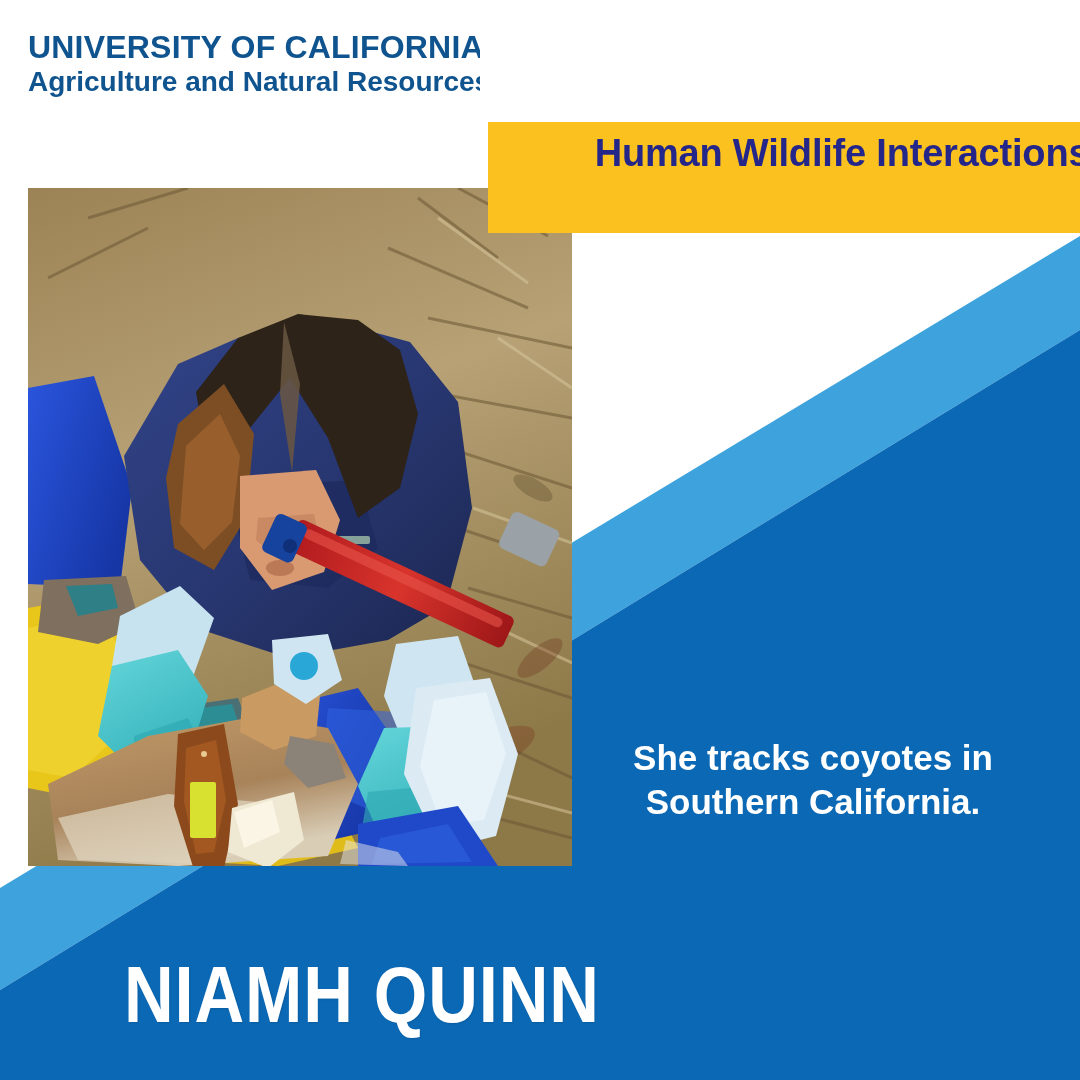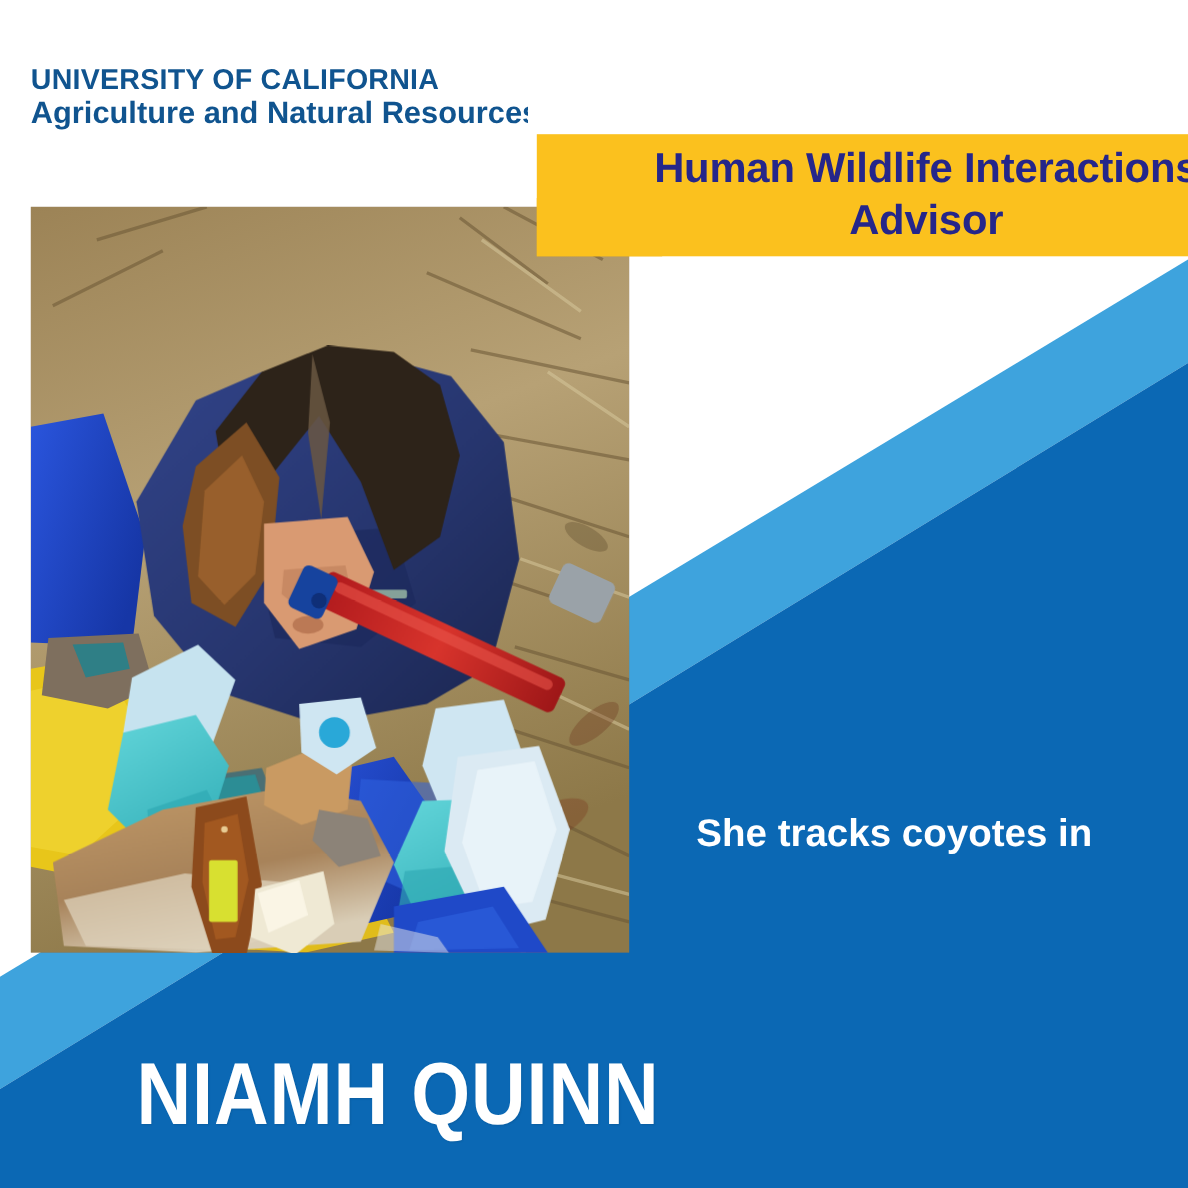--- a/index.html
+++ b/index.html
@@ -27,27 +27,26 @@
   
   #logo {
     position: absolute;
     left: 28px; top: 30px;
     width: 452px;
     overflow: hidden;
     white-space: nowrap;
   }
   #logo .l1 {
     display: block;
-    font-size: 26px;
+    font-size: 32px;
     font-weight: 700;
     letter-spacing: 0.2px;
     color: #10548f;
     line-height: 1.12;
     white-space: nowrap;
-    margin-top: 28px;
   }
   #logo .l2 {
     display: block;
     font-size: 28px;
     font-weight: 700;
     letter-spacing: 0px;
     color: #10548f;
     line-height: 1.15;
     white-space: nowrap;
   }
@@ -264,22 +263,22 @@
       <path d="M330 636 L430 618 L470 678 L330 678 Z" fill="#1f49c8"></path>
       <path d="M352 650 L420 636 L444 674 L344 676 Z" fill="#2f63e0" opacity="0.6"></path>
       <path d="M318 652 L370 664 L380 678 L312 676 Z" fill="#e8e8e8" opacity="0.5"></path>
     </svg>
   </div>
 
   <div id="banner-step"></div>
   <div id="banner"></div>
   <div id="banner-title">
     <span>Human Wildlife Interactions</span><br>
-    <span>Advisor</span>
   </div>
 
   <div id="tagline">
     <span>She tracks coyotes in</span><br>
+    <span>Southern California.</span>
   </div>
 
   <div id="name">NIAMH QUINN</div>
 
 </div>
 
 </body></html>

